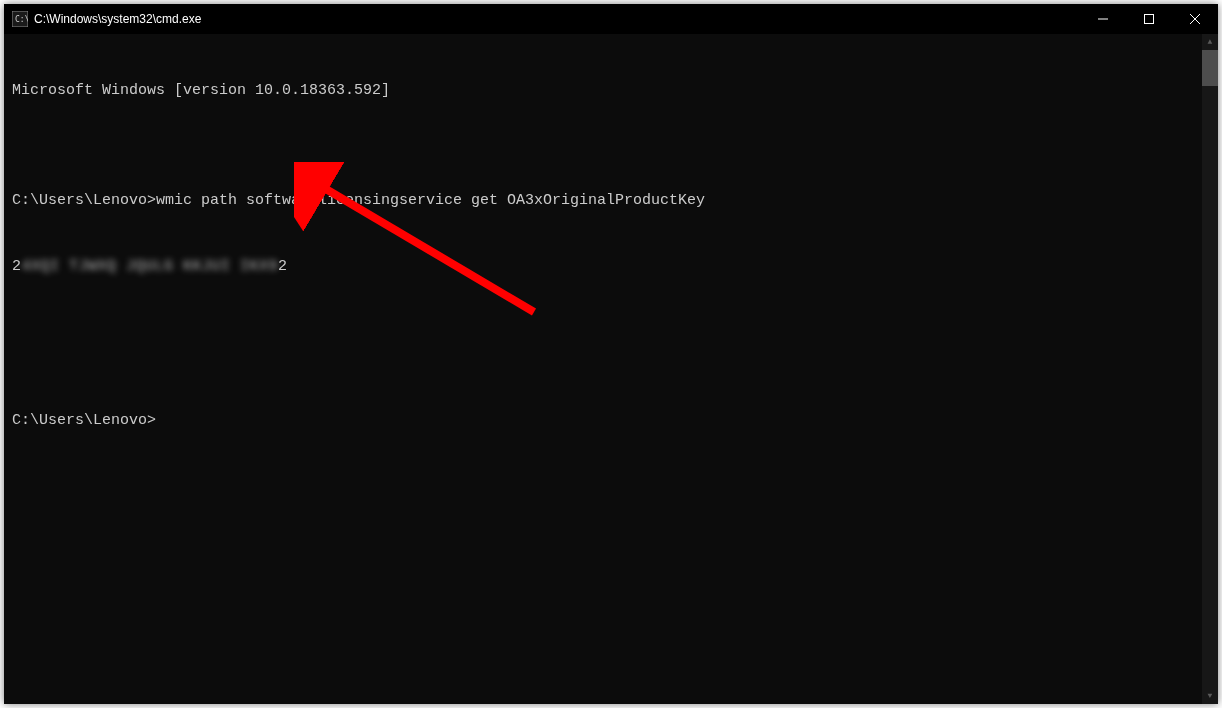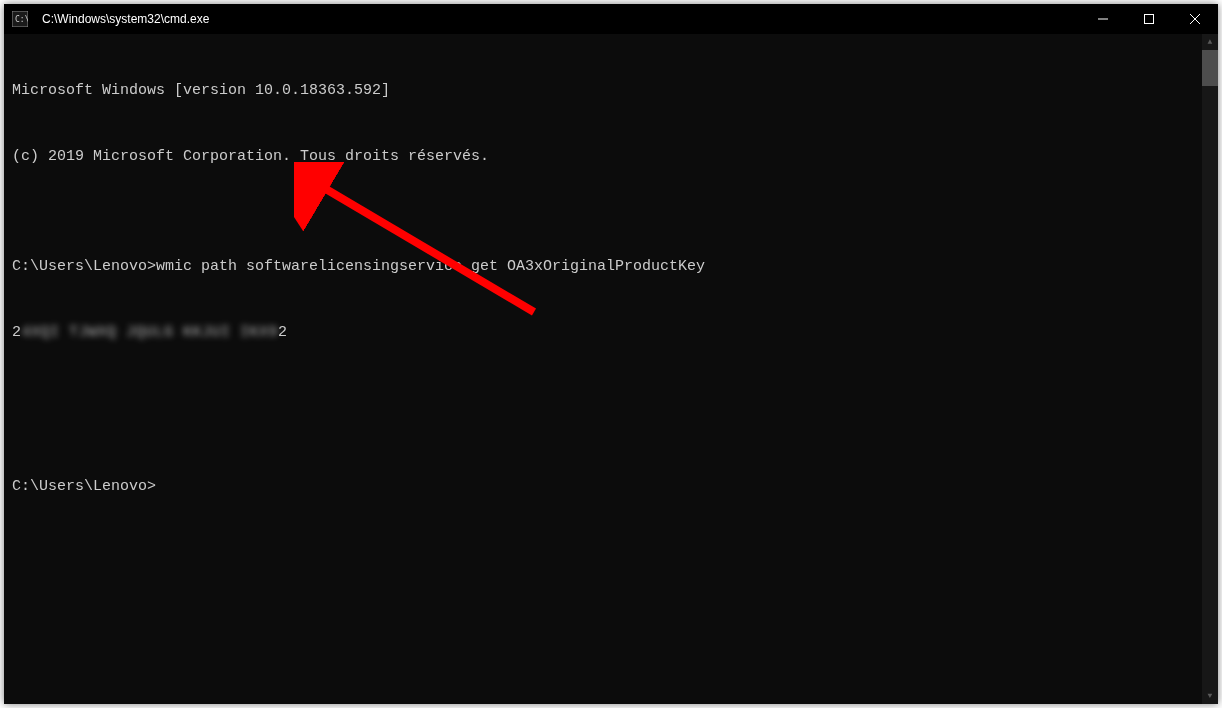--- a/index.html
+++ b/index.html
@@ -34,21 +34,20 @@
     .titlebar-icon {
       width: 16px;
       height: 16px;
       margin: 0 6px 0 8px;
       display: flex;
       align-items: center;
       justify-content: center;
     }
     .titlebar-title {
       flex: 1;
-      margin-left: 8px;
     }
     .win-controls {
       display: flex;
       height: 100%;
     }
     .win-btn {
       width: 46px;
       height: 100%;
       display: flex;
       align-items: center;
@@ -140,21 +139,20 @@
         <svg width="10" height="10" viewBox="0 0 10 10">
             <line x1="0" y1="0" x2="10" y2="10" stroke="#fff" stroke-width="1"></line>
             <line x1="10" y1="0" x2="0" y2="10" stroke="#fff" stroke-width="1"></line>
           </svg>
       </div>
     </div>
   </div>
 
   <div class="terminal">
     <span class="line">Microsoft Windows [version 10.0.18363.592]</span>
-    <span class="line">(c) 2019 Microsoft Corporation. Tous droits réservés.</span>
     <span class="line"></span>
     <span class="line"><span>C:\Users\Lenovo&gt;</span><span>wmic path softwarelicensingservice get OA3xOriginalProductKey</span></span>
     <span class="line"><span class="blurred-key"><span>2</span><span class="mid">4XQI TJWXQ JQULG KKJUI IKX9</span><span>2</span></span></span>
     <span class="line"></span>
     <span class="line"></span>
     <span class="line">C:\Users\Lenovo&gt;</span>
 
     <svg class="arrow-annotation" width="260" height="170">
       <defs>
         <marker id="arrowhead" markerWidth="12" markerHeight="12" refX="2" refY="6" orient="auto">

